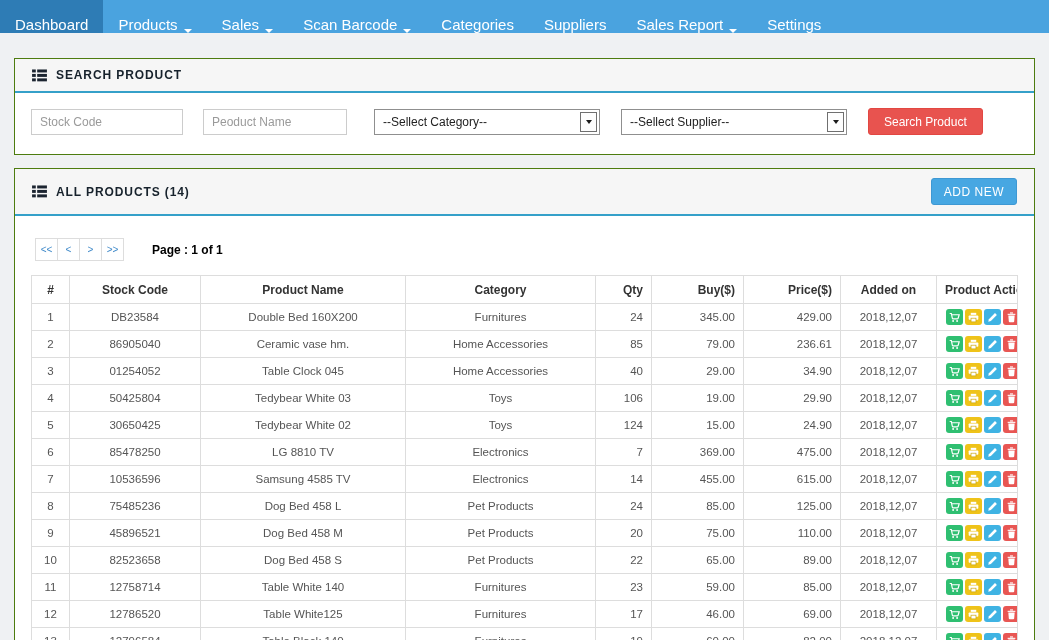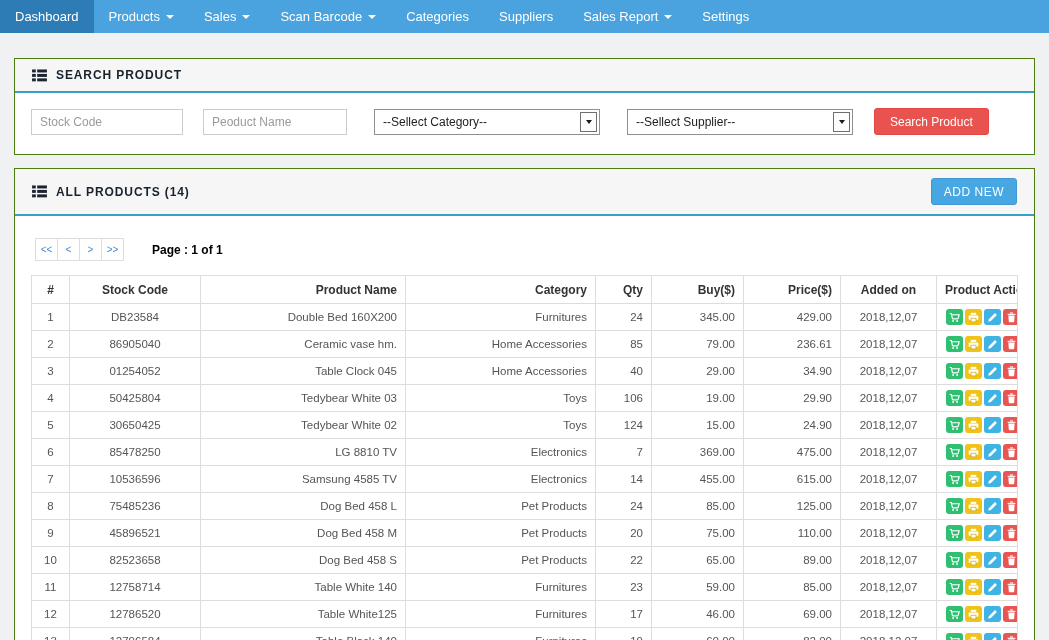--- a/index.html
+++ b/index.html
@@ -11,24 +11,24 @@
 
   
   .navbar {
     height: 33px;
     background: #4AA3DF;
     display: flex;
     align-items: stretch;
   }
   .nav-item {
     color: #fff;
-    font-size: 13px;
+    font-size: 15px;
     padding: 0 15px;
     display: flex;
-    align-items: center;
+    align-items: flex-end;
     cursor: pointer;
     white-space: nowrap;
   }
   .nav-item.active { background: #2E7CB5; }
   .nav-caret {
     display: inline-block;
     margin-left: 6px;
     width: 0; height: 0;
     border-left: 4px solid transparent;
     border-right: 4px solid transparent;
@@ -82,21 +82,21 @@
   .select {
     width: 226px;
     height: 26px;
     border: 1px solid #8F8F8F;
     background: #fff;
     display: flex;
     align-items: center;
     cursor: pointer;
   }
   .sel-category { margin-left: 27px; }
-  .sel-supplier { margin-left: 27px; }
+  .sel-supplier { margin-left: 21px; }
   .select-label {
     flex: 1;
     font-size: 12px;
     color: #222;
     padding: 0 8px;
     white-space: nowrap;
     overflow: hidden;
   }
   .select-btn {
     width: 17px; height: 20px;
@@ -175,21 +175,21 @@
   }
   table.products th, table.products td {
     border: 1px solid #DDDDDD;
     padding: 0 8px;
     overflow: hidden;
     white-space: nowrap;
   }
   table.products th { height: 28px; color: #333; font-weight: bold; font-size: 12px; }
   table.products td { height: 27px; }
   .al-c { text-align: center; }
-  .al-l { text-align: right; }
+  .al-l { text-align: center; }
   .al-r { text-align: right; }
 
   .action-btn {
     display: inline-flex;
     align-items: center;
     justify-content: center;
     width: 17px; height: 16px;
     border: none;
     border-radius: 3px;
     margin: 0 1px;

